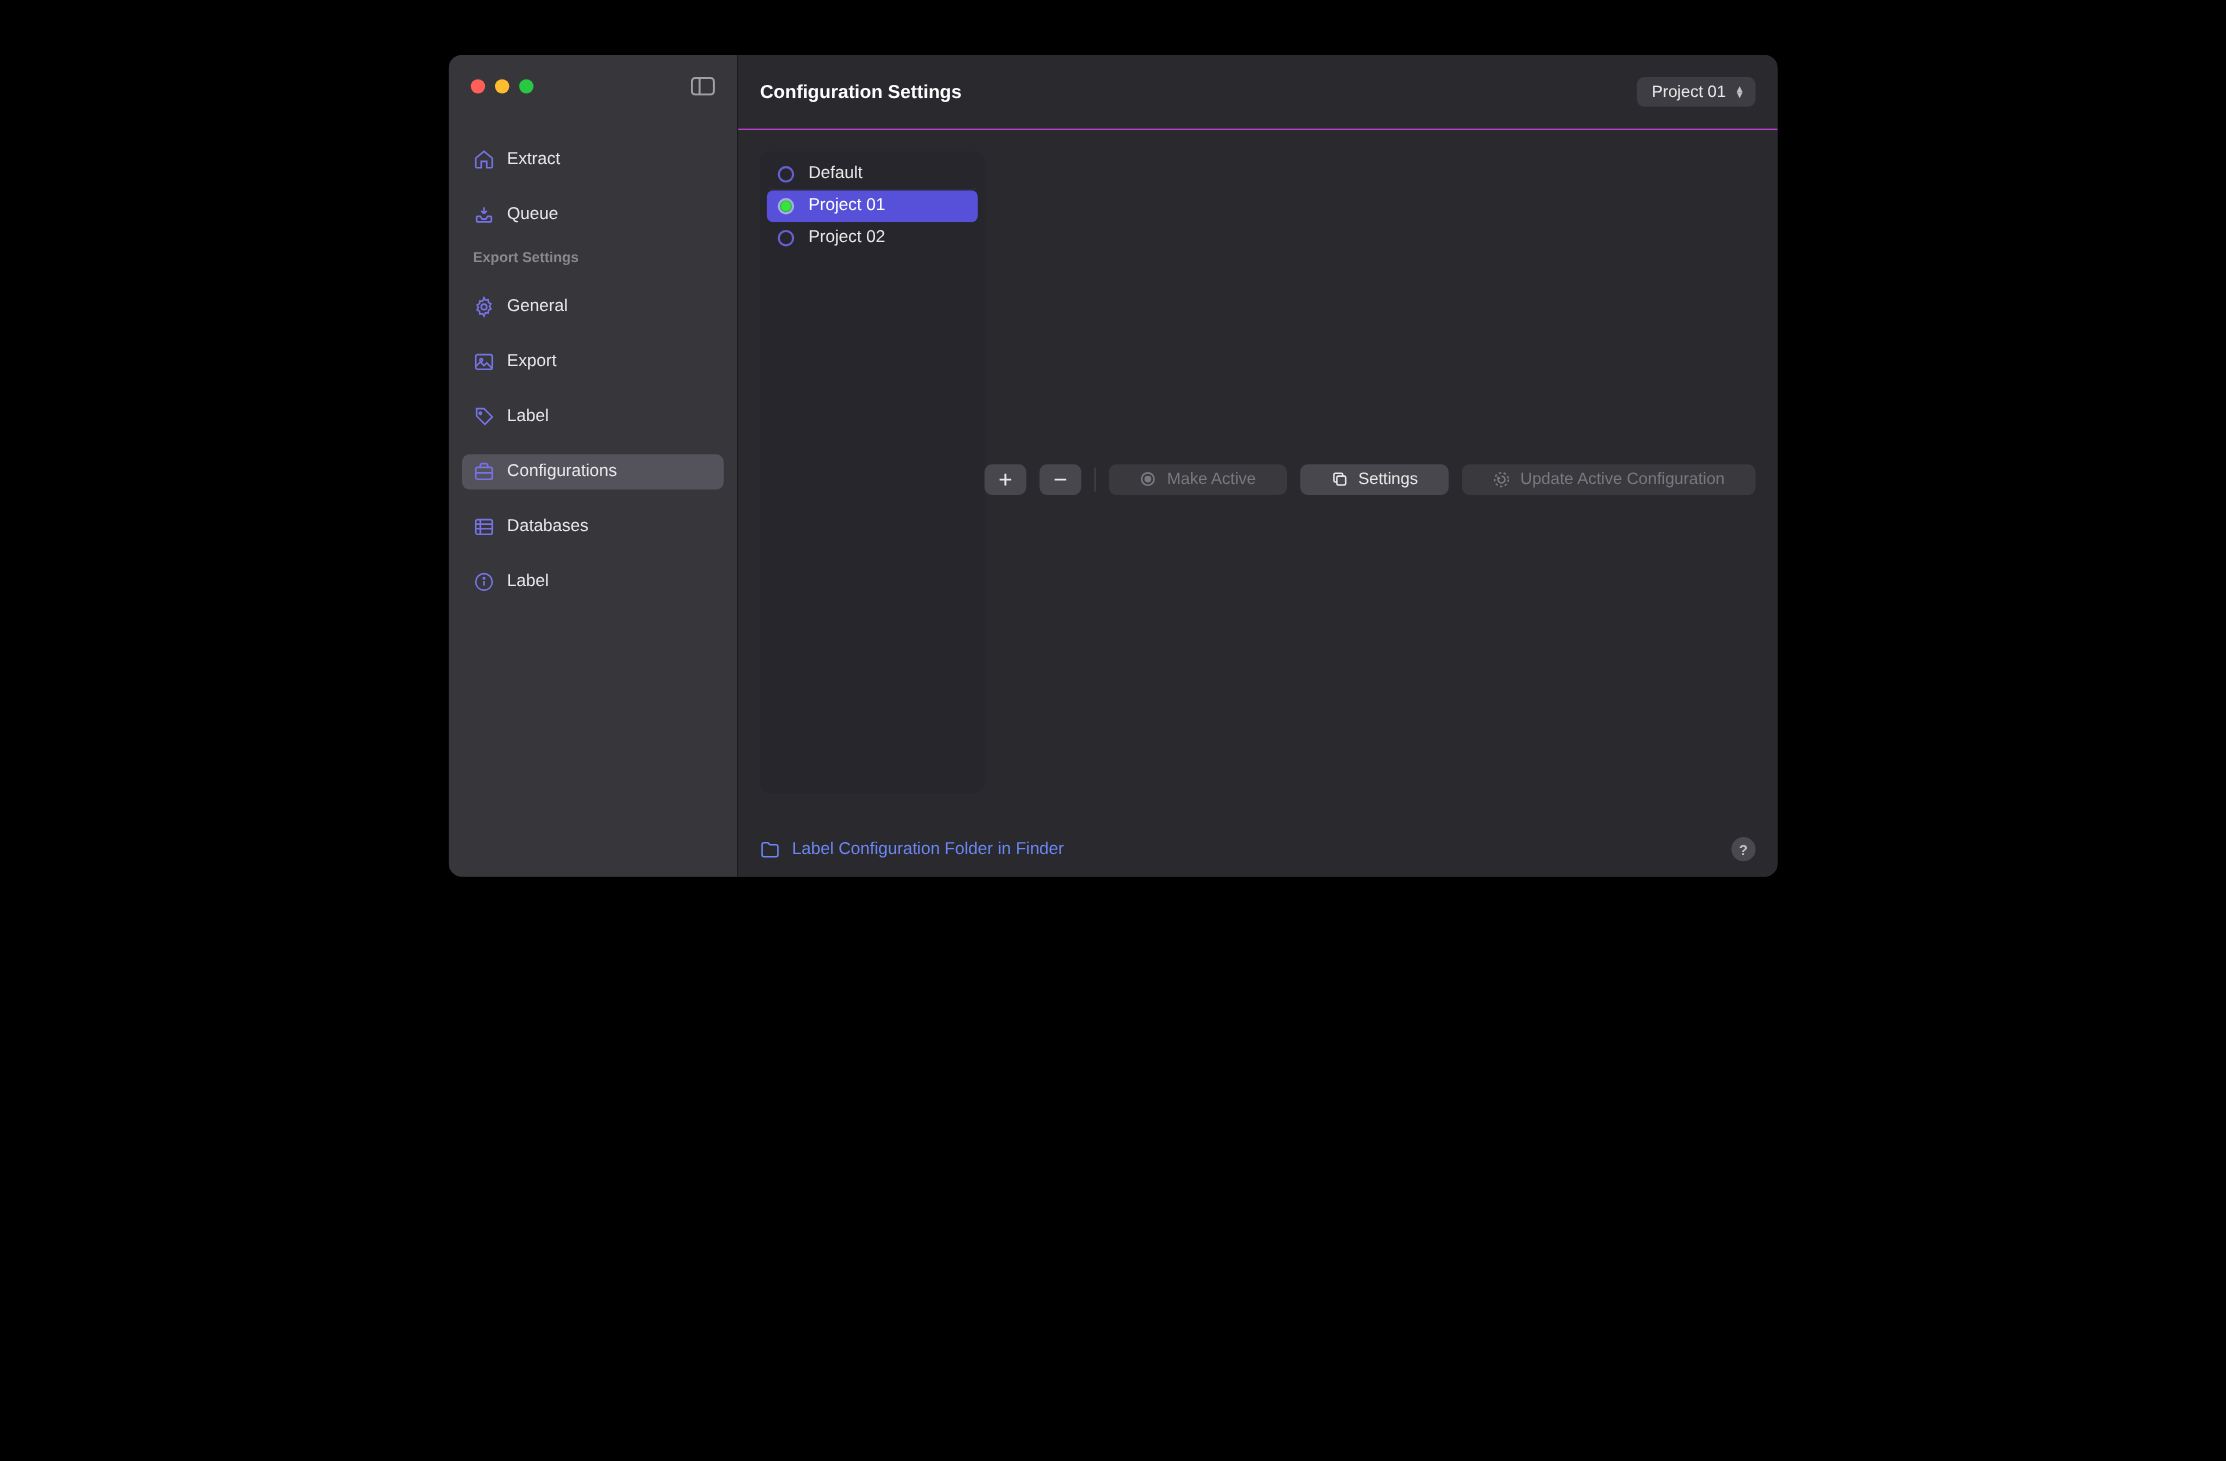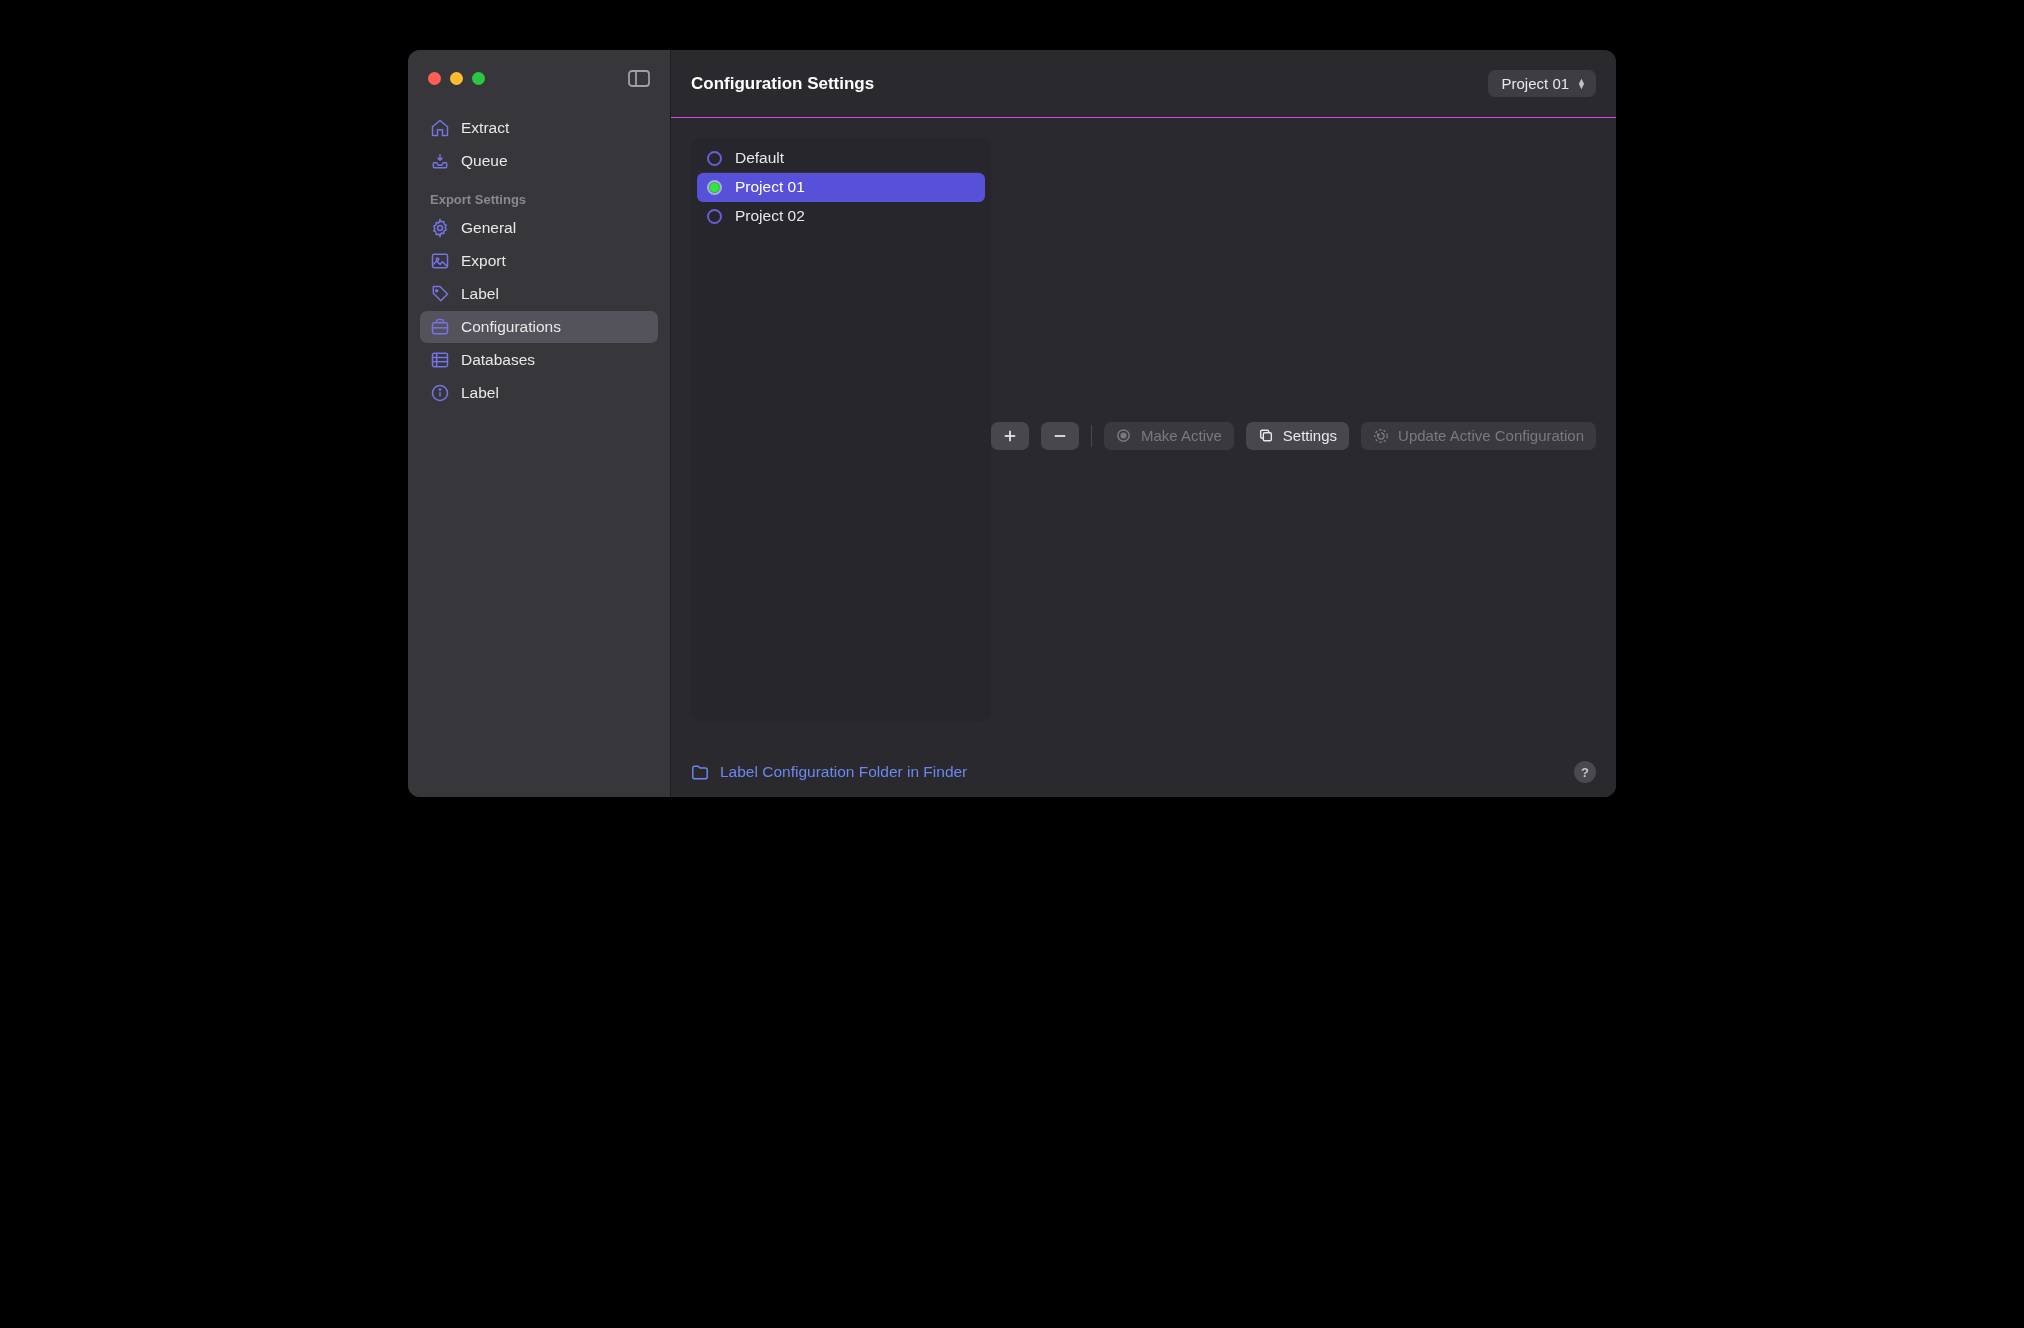--- a/index.html
+++ b/index.html
@@ -9,21 +9,21 @@
     
     .sidebar { width: 262px; background: #37363a; display: flex; flex-direction: column; padding: 0; flex-shrink: 0; }
     .titlebar { height: 56px; display: flex; align-items: center; padding: 0 20px; gap: 9px; }
     .traffic-light { width: 13px; height: 13px; border-radius: 50%; }
     .traffic-red { background: #ff5f57; }
     .traffic-yellow { background: #febc2e; }
     .traffic-green { background: #28c840; }
     .sidebar-toggle { margin-left: auto; width: 22px; height: 17px; color: #a0a0a5; }
     
     .sidebar-content { padding: 6px 12px; display: flex; flex-direction: column; gap: 1px; }
-    .sidebar-item { display: flex; align-items: center; gap: 11px; padding: 6px 10px; border-radius: 7px; cursor: pointer; color: #e8e8e8; font-size: 15.5px; }
+    .sidebar-item { display: flex; align-items: center; gap: 11px; padding: 6px 10px; border-radius: 7px; cursor: pointer; color: #e8e8e8; font-size: 15.5px; margin-top: 17px; }
     .sidebar-item.selected { background: #54525a; }
     .sidebar-item .icon { width: 20px; height: 20px; display: flex; align-items: center; justify-content: center; color: #7673e5; flex-shrink: 0; }
     .sidebar-section-header { font-size: 13px; font-weight: 700; color: #89888d; padding: 14px 10px 4px 10px; }
     
     
     .main { flex: 1; background: #2a292e; display: flex; flex-direction: column; border-left: 1px solid #1c1b1f; }
     .main-header { height: 68px; display: flex; align-items: center; justify-content: space-between; padding: 0 20px; border-bottom: 1px solid #d946ef; }
     .main-title { color: #fff; font-size: 17px; font-weight: 700; }
     .project-dropdown { background: #3e3d43; color: #e8e8e8; padding: 5px 10px 5px 14px; border-radius: 7px; display: flex; align-items: center; gap: 8px; font-size: 15px; cursor: pointer; }
     .chevrons-icon { display: flex; flex-direction: column; line-height: 5px; font-size: 9px; color: #c0c0c5; }
@@ -31,21 +31,21 @@
     .main-body { flex: 1; padding: 20px; display: flex; flex-direction: row; }
     .config-list { background: #27262c; border-radius: 9px; flex: 1; padding: 6px; overflow: auto; }
     .config-row { display: flex; align-items: center; gap: 13px; padding: 5px 10px; border-radius: 6px; color: #e8e8e8; font-size: 15.5px; border-bottom: 1px solid #333239; cursor: pointer; }
     .config-row:last-child { border-bottom: none; }
     .config-row.selected { background: #5751d9; border-bottom-color: transparent; color: #fff; }
     .status-dot { width: 15px; height: 15px; border-radius: 50%; border: 2px solid #6460d4; flex-shrink: 0; }
     .config-row.selected .status-dot { border-color: #aaa8f0; }
     .status-dot.active { background: #37e241; border-color: #37e241; box-shadow: inset 0 0 0 1px rgba(0,0,0,0.2); }
     
     .main-toolbar { display: flex; align-items: center; gap: 12px; padding: 12px 0 0 0; }
-    .tbtn { background: #48474d; color: #e8e8e8; border-radius: 7px; padding: 4px 12px; display: flex; align-items: center; gap: 9px; font-size: 15px; cursor: pointer; border: none; height: 28px; }
+    .tbtn { background: #48474d; color: #e8e8e8; border-radius: 7px; padding: 4px 28px; display: flex; align-items: center; gap: 9px; font-size: 15px; cursor: pointer; border: none; height: 28px; }
     .tbtn.iconbtn { width: 38px; padding: 0; justify-content: center; }
     .tbtn.disabled { background: #3a393e; color: #7a7980; cursor: default; }
     .tbtn .icon { width: 16px; height: 16px; display: flex; align-items: center; justify-content: center; }
     .divider { width: 1px; height: 22px; background: #4a494f; }
     
     .main-footer { display: flex; align-items: center; justify-content: space-between; padding: 20px 20px 14px 20px; }
     .finder-link { color: #6b87f2; display: flex; align-items: center; gap: 11px; font-size: 15.5px; cursor: pointer; }
     .finder-link .icon { width: 18px; height: 18px; display: flex; align-items: center; justify-content: center; }
     .help-btn { width: 22px; height: 22px; border-radius: 50%; background: #4a494f; color: #c5c5ca; display: flex; align-items: center; justify-content: center; font-size: 13px; font-weight: 600; cursor: pointer; }
     

